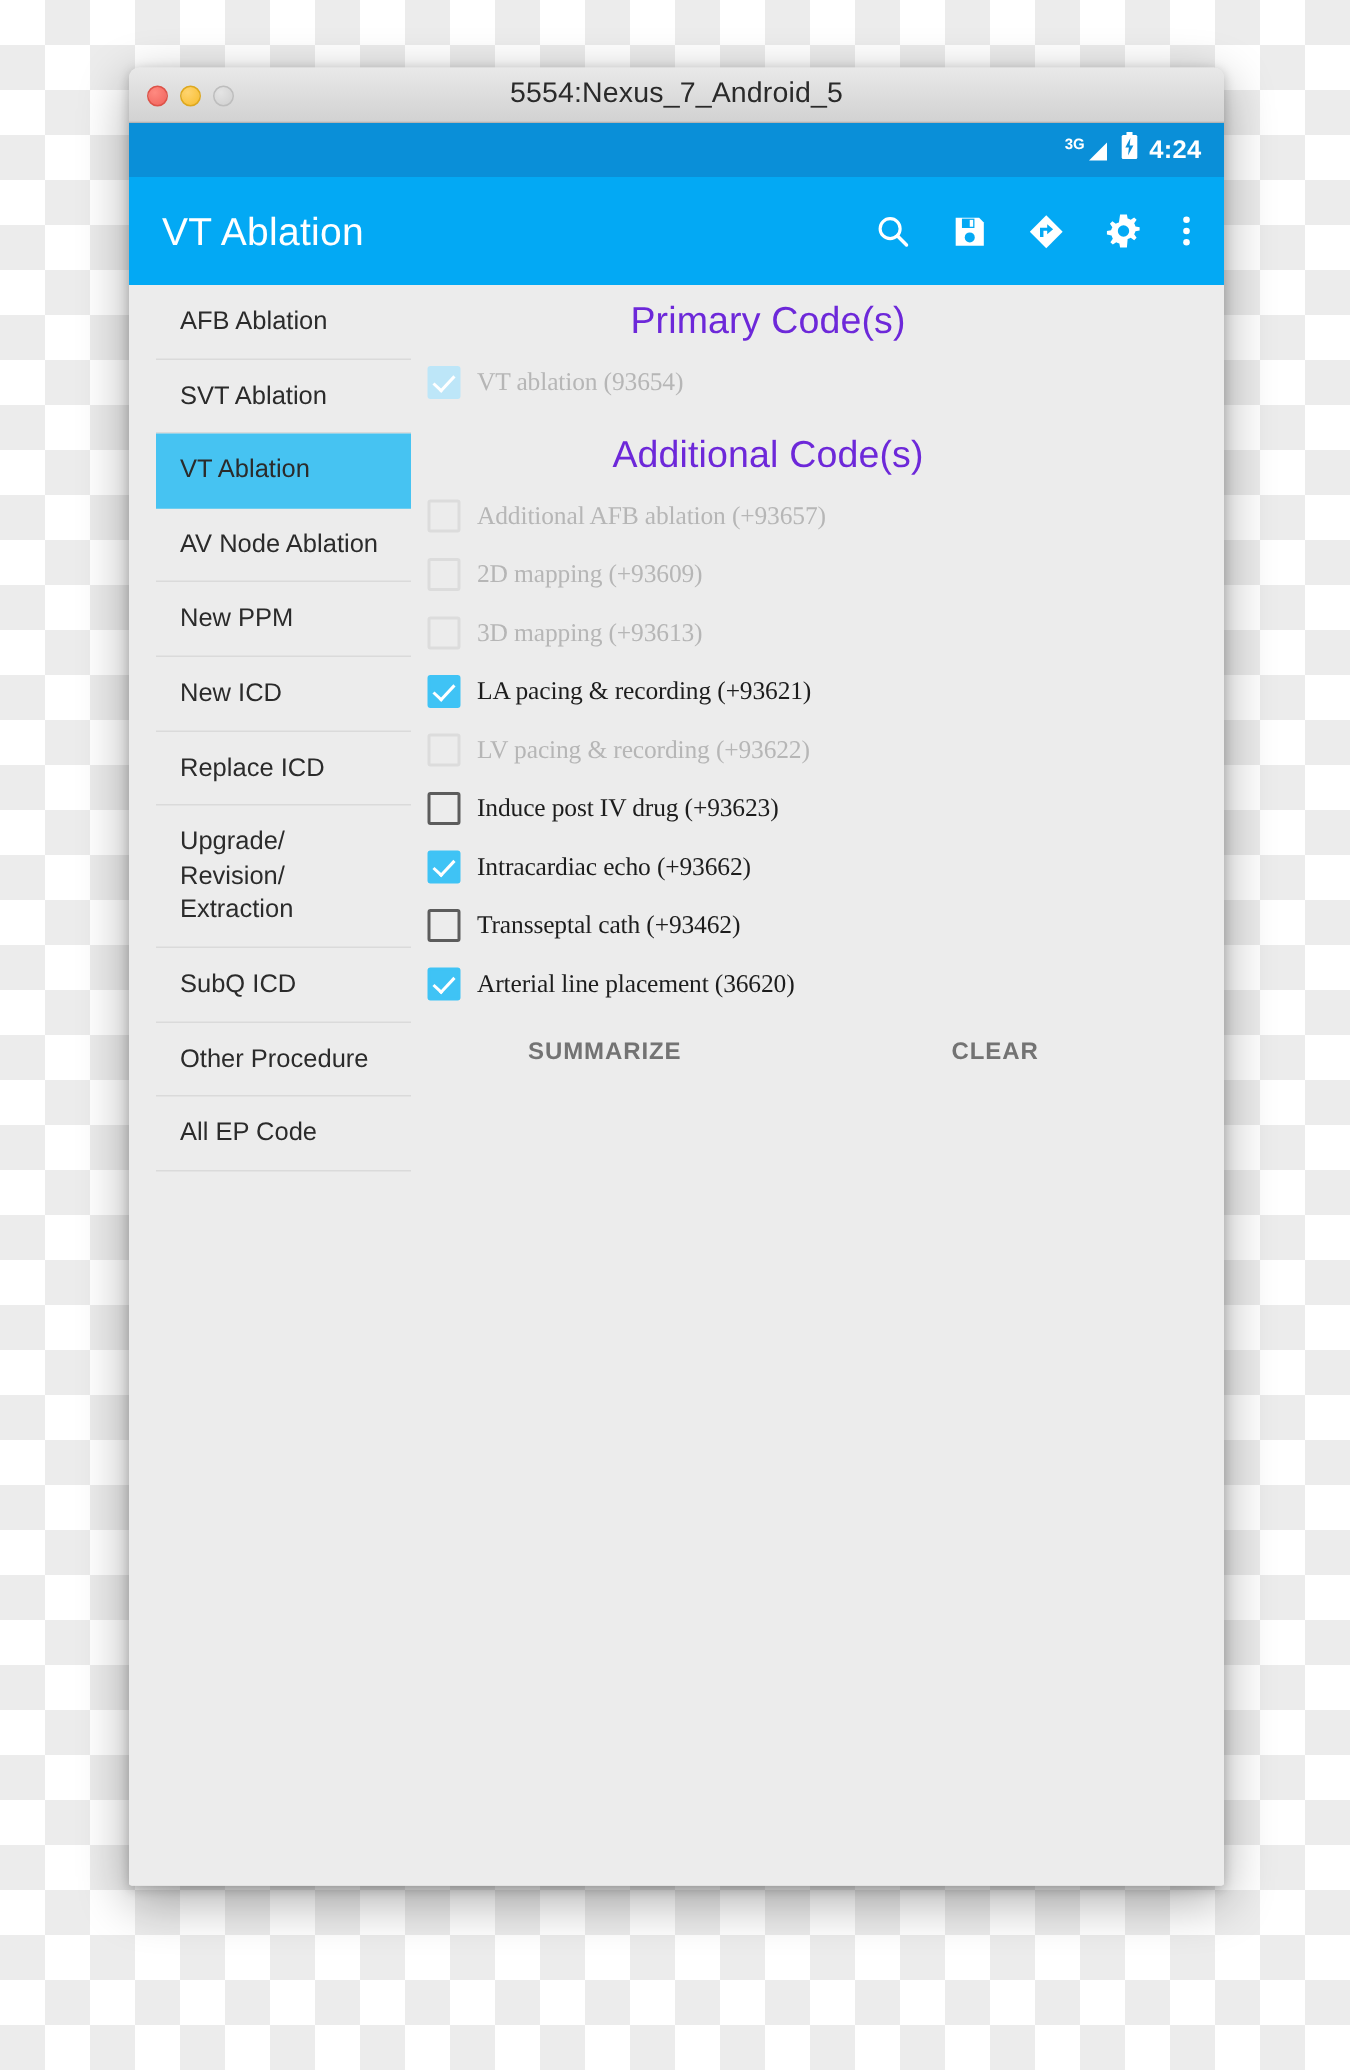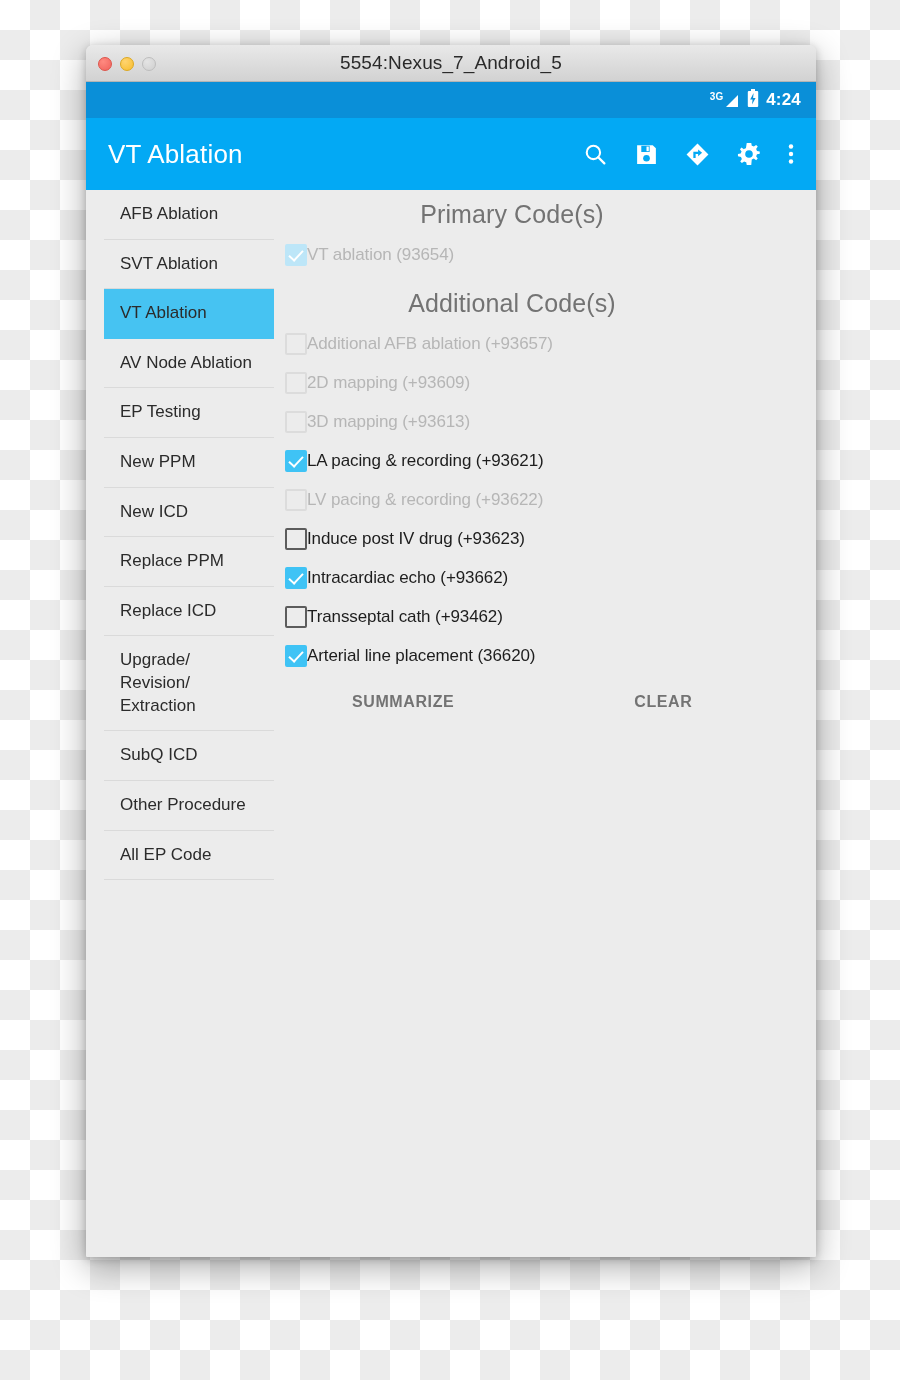--- a/index.html
+++ b/index.html
@@ -132,31 +132,33 @@
 
   
   #content {
     flex: 1;
     padding: 0 16px 0 10px;
     background: #ececec;
   }
   .section-title {
     text-align: center;
     font-size: 25px;
-    color: #737373;
+    color: #6d28d9;
     padding: 10px 60px 6px 0;
     letter-spacing: 0.1px;
   }
   #additional-title { padding-top: 15px; }
 
   .check-row {
     display: flex;
     align-items: center;
+    gap: 11px;
     padding: 5px 0 5px 1px;
     min-height: 39px;
+    font-family: Liberation Serif, serif;
   }
   .check-row.interactive { cursor: pointer; }
 
   .cbox {
     width: 22px; height: 22px;
     flex: 0 0 22px;
     border-radius: 2px;
     position: relative;
     display: block;
   }
@@ -288,24 +290,22 @@
     </div>
   </div>
 
   <div id="app-body">
 
     <div id="sidebar">
         <div class="nav-item">AFB Ablation</div>
         <div class="nav-item">SVT Ablation</div>
         <div class="nav-item selected">VT Ablation</div>
         <div class="nav-item">AV Node Ablation</div>
-        <div class="nav-item">EP Testing</div>
         <div class="nav-item">New PPM</div>
         <div class="nav-item">New ICD</div>
-        <div class="nav-item">Replace PPM</div>
         <div class="nav-item">Replace ICD</div>
         <div class="nav-item">Upgrade/ Revision/ Extraction</div>
         <div class="nav-item">SubQ ICD</div>
         <div class="nav-item">Other Procedure</div>
         <div class="nav-item">All EP Code</div>
       </div>
 
     <div id="content">
 
       <div class="section-title">Primary Code(s)</div>

